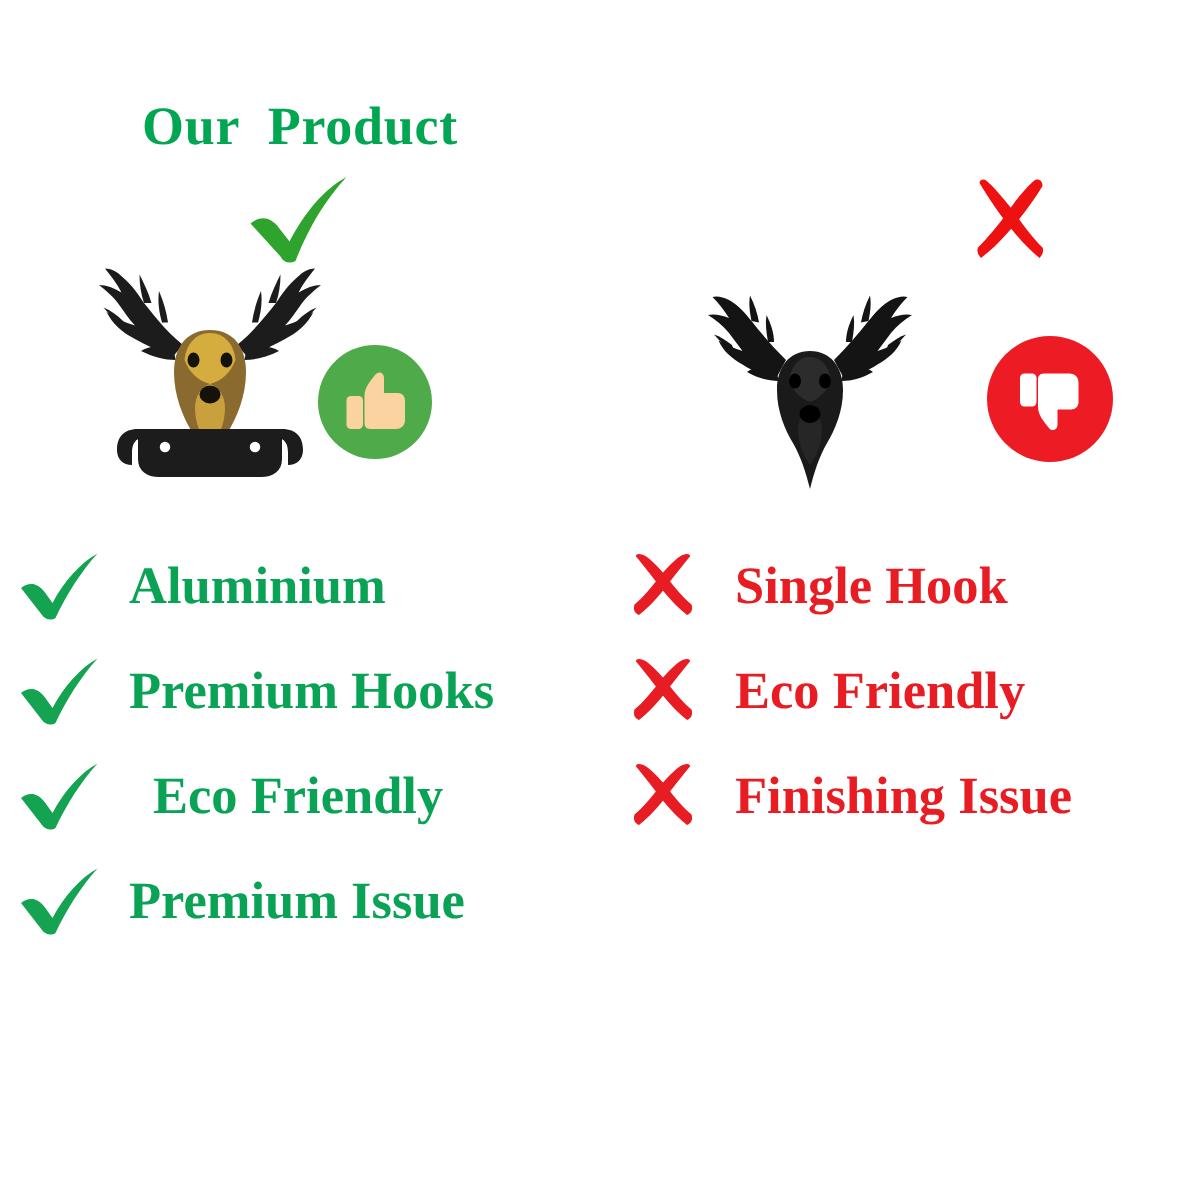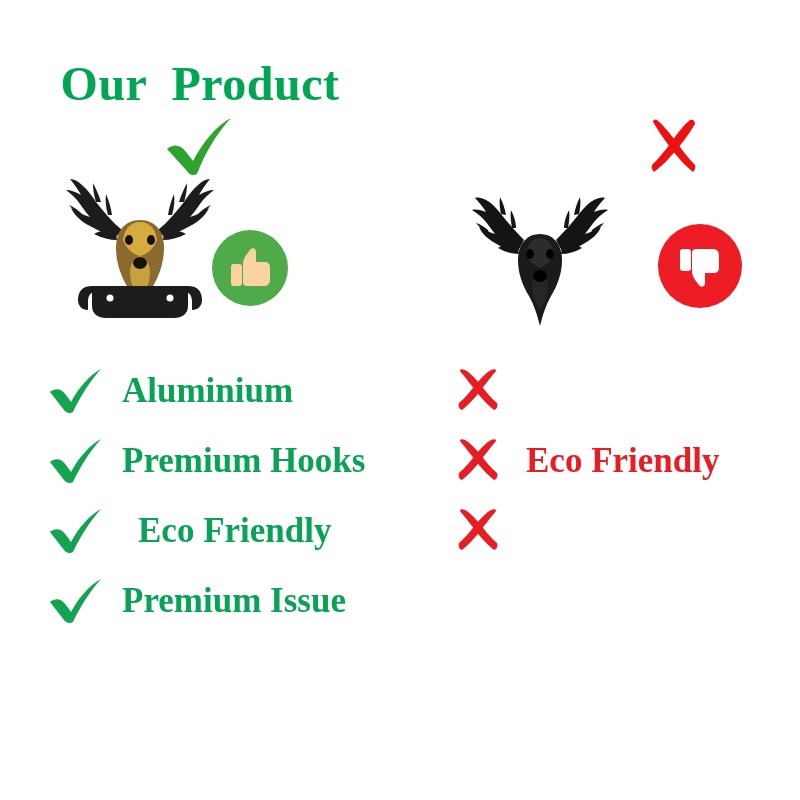--- a/index.html
+++ b/index.html
@@ -31,21 +31,21 @@
   .column.right { left: 400px; }
 
   
   .heading {
     position: absolute;
     top: 62px;
     width: 400px;
     text-align: center;
     font-family: "Liberation Serif", "DejaVu Serif", serif;
     font-weight: bold;
-    font-size: 48px;
+    font-size: 36px;
     line-height: 44px;
     white-space: pre;
     letter-spacing: 0.5px;
   }
   .heading.good { color: #00a651; }
   .heading.bad  { color: #ef9558; }
 
   
   .verdict-mark {
     position: absolute;
@@ -95,21 +95,20 @@
     height: 84px;
     background: #ed1b24;
   }
 
   
   .feature-list {
     position: absolute;
     top: 356px;
     left: 0;
     width: 400px;
-    margin-left: 36px;
   }
   .feature-row {
     position: relative;
     height: 70px;
     display: flex;
     align-items: center;
   }
   .feature-mark {
     width: 72px;
     flex: 0 0 72px;
@@ -324,20 +323,21 @@
     <div class="feature-list">
       <div class="feature-row">
         <span class="feature-mark">
           <svg width="44" height="44" viewBox="0 0 44 44">
             <path d="M4 2 C9 8 16 17 23 26 C28 32 33 37 38 41 C41 40 42 37 41 34
                      C36 30 30 23 24 15 C18 8 13 3 9 1 C6 0 4 0 4 2 Z" fill="#e81c23"></path>
             <path d="M40 2 C35 8 28 17 21 26 C16 32 11 37 6 41 C3 40 2 37 3 34
                      C8 30 14 23 20 15 C26 8 31 3 35 1 C38 0 40 0 40 2 Z" fill="#e81c23"></path>
           </svg>
         </span>
+        <span class="feature-label">Single Hook</span>
       </div>
       <div class="feature-row">
         <span class="feature-mark">
           <svg width="44" height="44" viewBox="0 0 44 44">
             <path d="M4 2 C9 8 16 17 23 26 C28 32 33 37 38 41 C41 40 42 37 41 34
                      C36 30 30 23 24 15 C18 8 13 3 9 1 C6 0 4 0 4 2 Z" fill="#e81c23"></path>
             <path d="M40 2 C35 8 28 17 21 26 C16 32 11 37 6 41 C3 40 2 37 3 34
                      C8 30 14 23 20 15 C26 8 31 3 35 1 C38 0 40 0 40 2 Z" fill="#e81c23"></path>
           </svg>
         </span>
@@ -345,17 +345,18 @@
       </div>
       <div class="feature-row">
         <span class="feature-mark">
           <svg width="44" height="44" viewBox="0 0 44 44">
             <path d="M4 2 C9 8 16 17 23 26 C28 32 33 37 38 41 C41 40 42 37 41 34
                      C36 30 30 23 24 15 C18 8 13 3 9 1 C6 0 4 0 4 2 Z" fill="#e81c23"></path>
             <path d="M40 2 C35 8 28 17 21 26 C16 32 11 37 6 41 C3 40 2 37 3 34
                      C8 30 14 23 20 15 C26 8 31 3 35 1 C38 0 40 0 40 2 Z" fill="#e81c23"></path>
           </svg>
         </span>
+        <span class="feature-label">Finishing Issue</span>
       </div>
     </div>
   </div>
 
 </div>
 
 </body></html>

